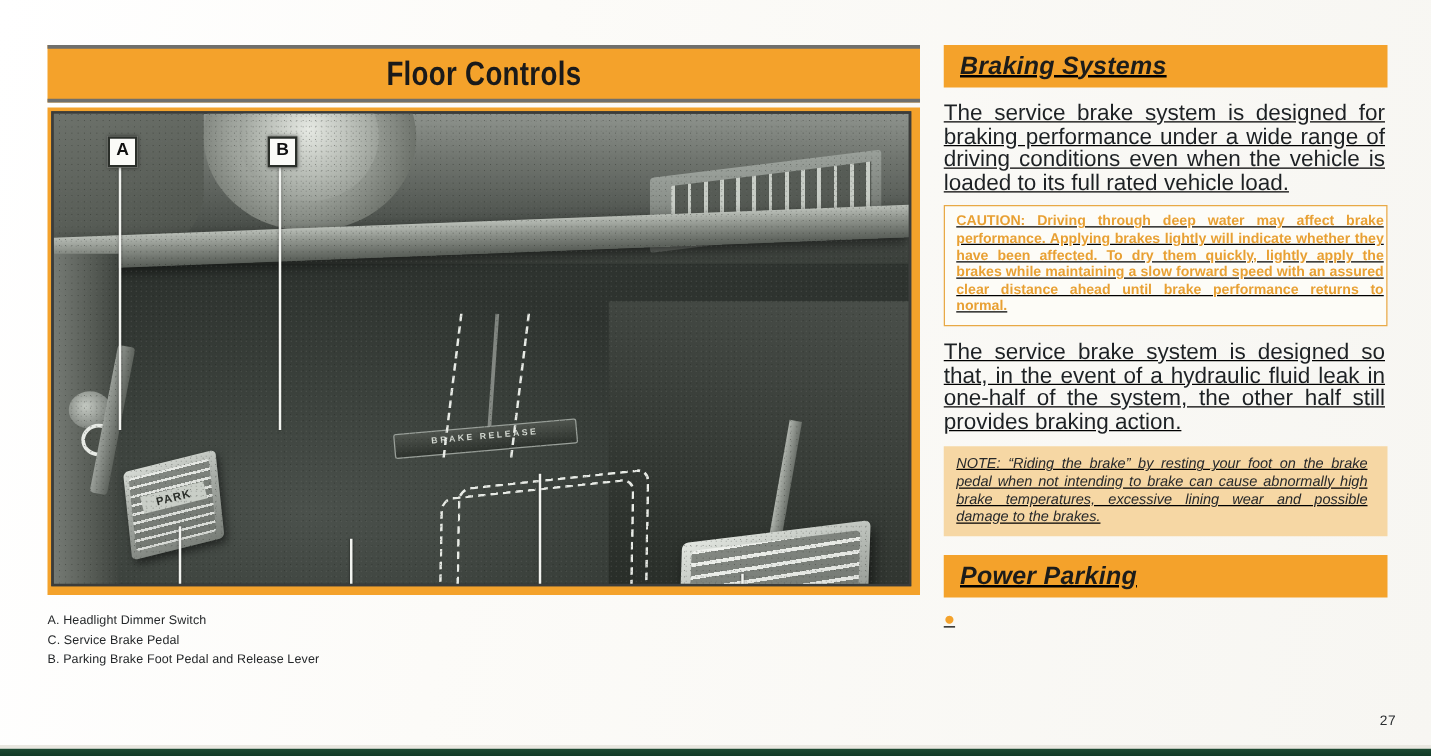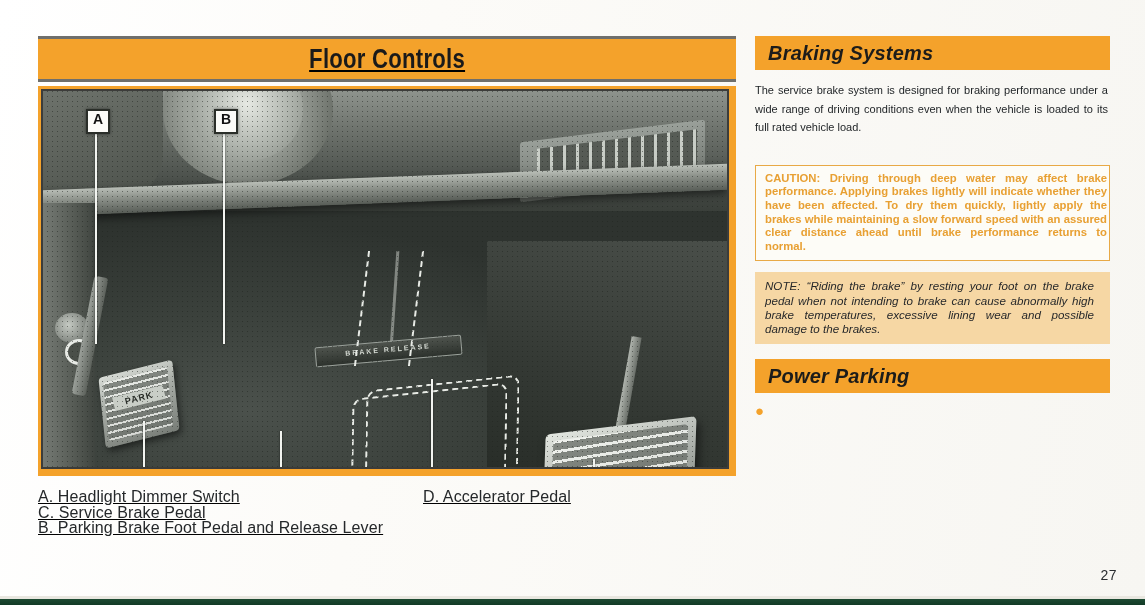--- a/index.html
+++ b/index.html
@@ -17,21 +17,21 @@
   .bottom-strip{
     position:absolute;left:0;right:0;bottom:0;height:6px;
     background:linear-gradient(180deg,#1d4a32 0%,#123a26 100%);
   }
   .bottom-strip2{
     position:absolute;left:0;right:0;bottom:6px;height:3px;
     background:#e9e7e0;
   }
 
   
-  .left-panel{position:absolute;left:38px;top:36px;width:698px;text-decoration:underline;}
+  .left-panel{position:absolute;left:38px;top:36px;width:698px;}
   .title-bar{
     position:relative;
     height:46px;
     background:#f4a22b;
     display:flex;align-items:center;justify-content:center;
     border-top:3px solid #6f6f6c;
     border-bottom:3px solid #6f6f6c;
     box-sizing:border-box;
   }
   .title-bar .title{
@@ -224,52 +224,52 @@
     width:2px;
     background:#f2f4f0;
     z-index:5;
     box-shadow:0 0 2px rgba(0,0,0,.6);
   }
 
   
   .legend{
     margin-top:13px;
     display:flex;
-    font-size:16px;
+    font-size:10px;
     color:#25282a;
     line-height:15.5px;
     letter-spacing:.1px;
   }
   .legend-col{display:flex;flex-direction:column;}
   .legend-col.first{width:385px;}
   .legend-item{white-space:nowrap;}
 
   
-  .right-col{position:absolute;left:755px;top:36px;width:355px;}
+  .right-col{position:absolute;left:755px;top:36px;width:355px;text-decoration:underline;}
   .sec-head{
     background:#f4a22b;
     height:34px;
     display:flex;align-items:center;
     padding-left:13px;
     box-sizing:border-box;
   }
   .sec-head span{
     font-size:20px;font-weight:bold;font-style:italic;
     color:#1c1c1a;letter-spacing:.2px;
   }
   .body-p{
-    font-size:11px;
+    font-size:18px;
     line-height:18.6px;
     color:#1d2124;
     text-align:justify;
     margin:11px 0 0 0;
     padding-right:2px;
   }
   .caution-box{
-    margin-top:28px;
+    margin-top:9px;
     border:1.5px solid #e8a946;
     background:#fdfcf7;
     padding:6px 2px 7px 9px;
     box-sizing:border-box;
   }
   .caution-box p{
     margin:0;
     font-size:11.3px;
     line-height:13.6px;
     font-weight:bold;
@@ -296,21 +296,21 @@
     margin-top:10px;
     font-size:13.4px;color:#1d2124;line-height:18px;
   }
   .bullet-dot{
     color:#f4a22b;font-size:15px;line-height:16px;
     margin-right:7px;margin-top:0px;
   }
   .pagenum{
     position:absolute;
     right:28px;bottom:22px;
-    font-size:14px;color:#2a2d30;
+    font-size:11px;color:#2a2d30;
     letter-spacing:.5px;
   }
 </style>
 </head>
 <body>
 
 <div class="page">
 
   <div class="left-panel">
 
@@ -367,38 +367,38 @@
       </div>
     </div>
 
     <div class="legend">
       <div class="legend-col first">
         <div class="legend-item">A. Headlight Dimmer Switch</div>
         <div class="legend-item">C. Service Brake Pedal</div>
         <div class="legend-item">B. Parking Brake Foot Pedal and Release Lever</div>
       </div>
       <div class="legend-col">
-        <div class="legend-item">D. Accelerator Pedal</div>
       </div>
     </div>
 
   </div>
 
   <div class="right-col">
 
     <div class="sec-head">
       <span>Braking Systems</span>
     </div>
 
     <p class="body-p">The service brake system is designed for braking performance under a wide range of driving conditions even when the vehicle is loaded to its full rated vehicle load.</p>
 
     <div class="caution-box">
       <p>CAUTION: Driving through deep water may affect brake performance. Applying brakes lightly will indicate whether they have been affected. To dry them quickly, lightly apply the brakes while maintaining a slow forward speed with an assured clear distance ahead until brake performance returns to normal.</p>
     </div>
 
+    <p class="body-p">The service brake system is designed so that, in the event of a hydraulic fluid leak in one-half of the system, the other half still provides braking action.</p>
 
     <div class="note-box">
       <p>NOTE: “Riding the brake” by resting your foot on the brake pedal when not intending to brake can cause abnormally high brake temperatures, excessive lining wear and possible damage to the brakes.</p>
     </div>
 
     <div class="sec-head second">
       <span>Power Parking</span>
     </div>
 
     <div class="bullet-row">

